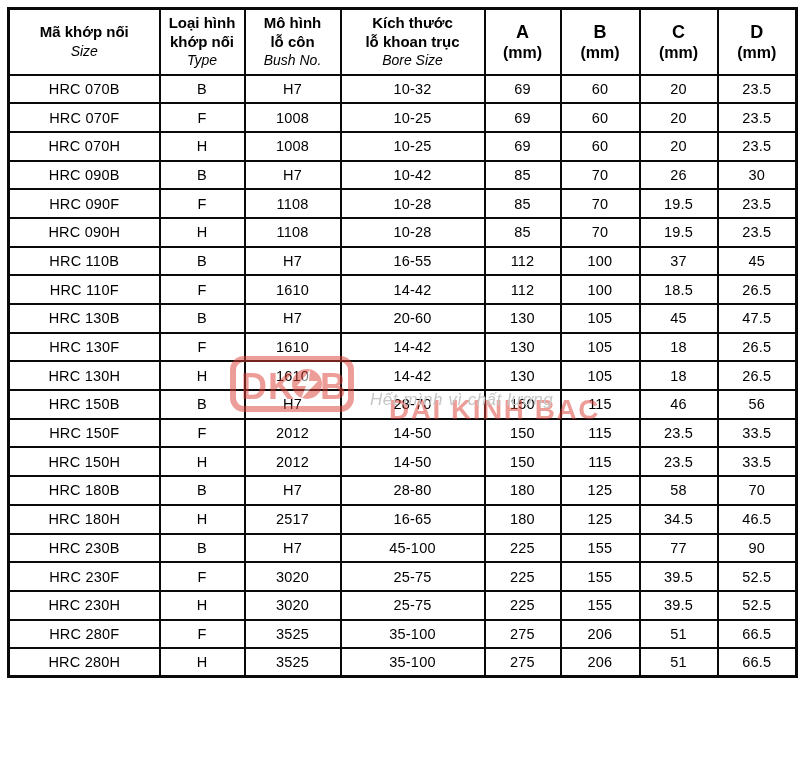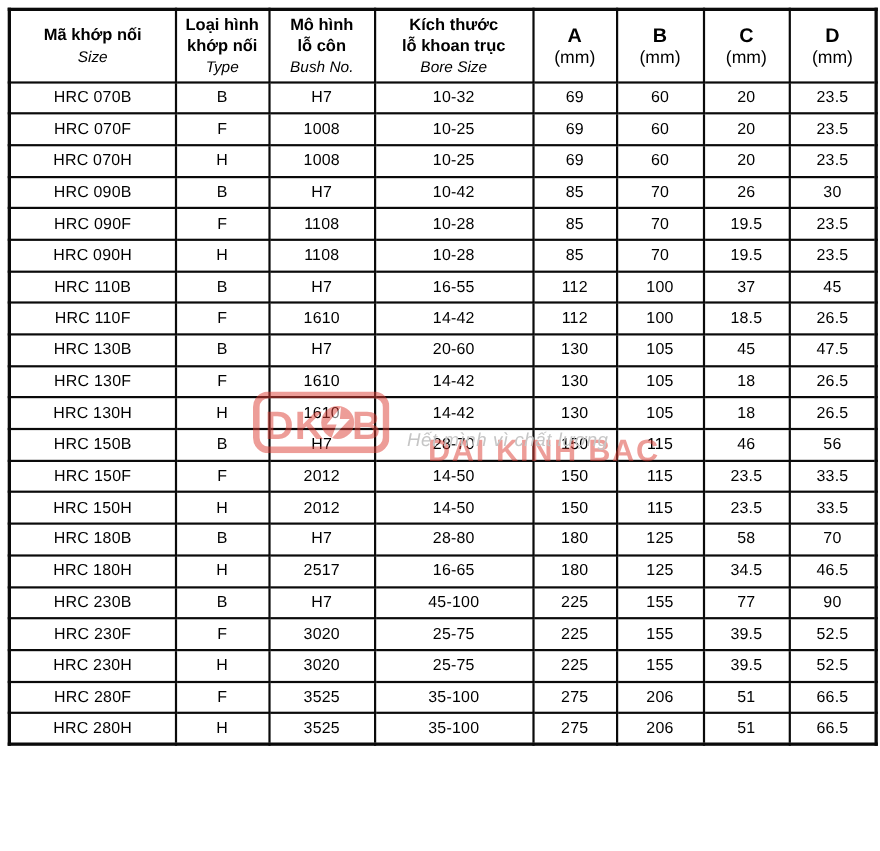--- a/index.html
+++ b/index.html
@@ -52,21 +52,21 @@
     font-size: 18px;
     line-height: 1.15;
   }
   .h-sub.italic {
     font-style: italic;
     font-weight: normal;
     font-size: 14px;
     line-height: 1.3;
   }
   .h-sub.bold {
-    font-weight: normal;
+    font-weight: bold;
     font-size: 16px;
     line-height: 1.2;
   }
   
   .watermark {
     position: absolute;
     left: 0;
     top: 0;
     width: 800px;
     height: 774px;

